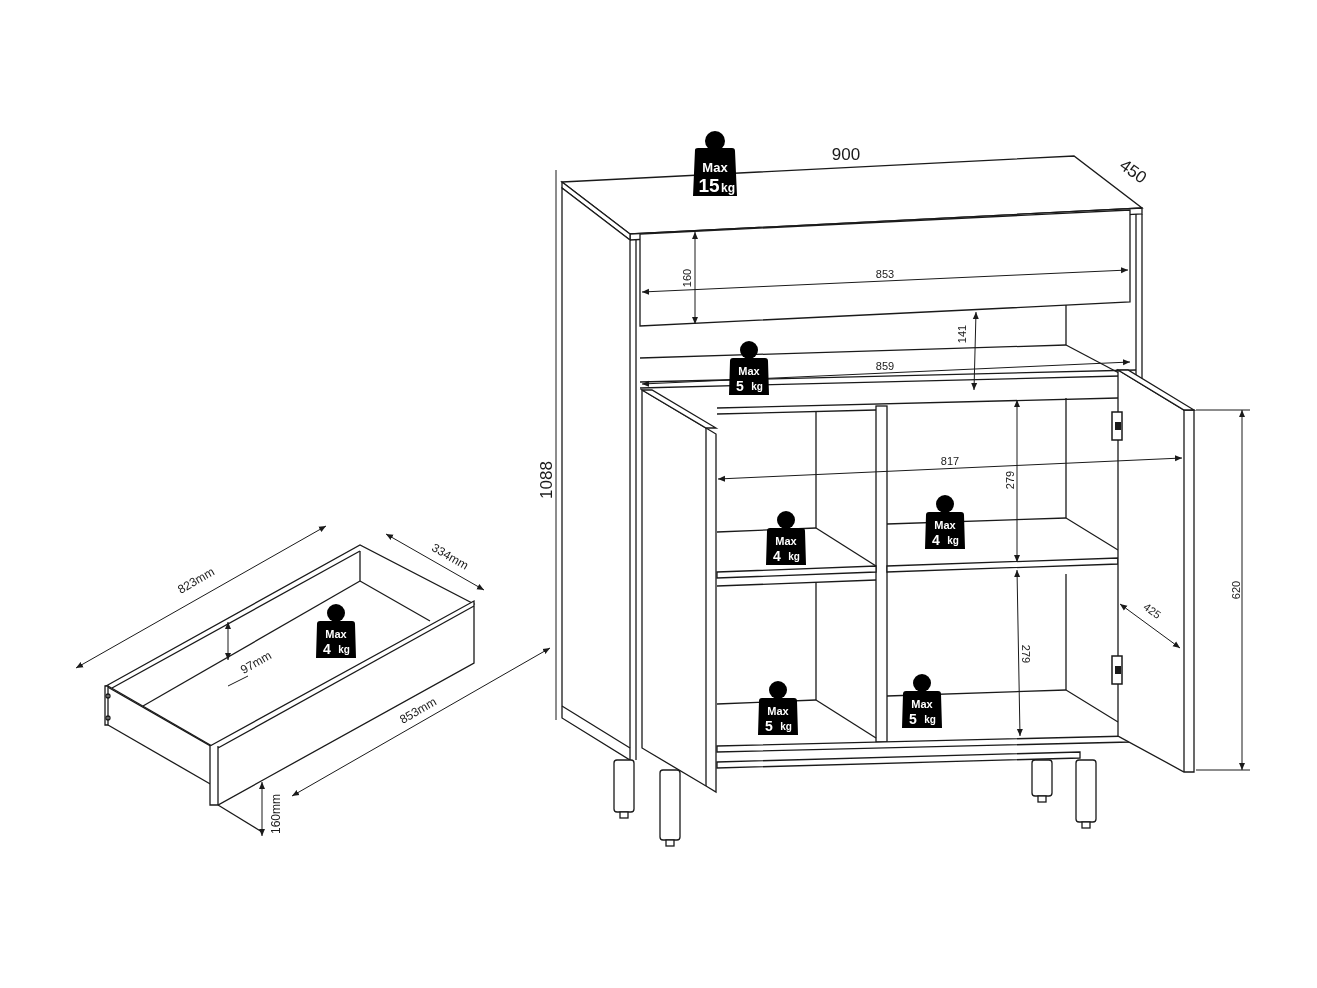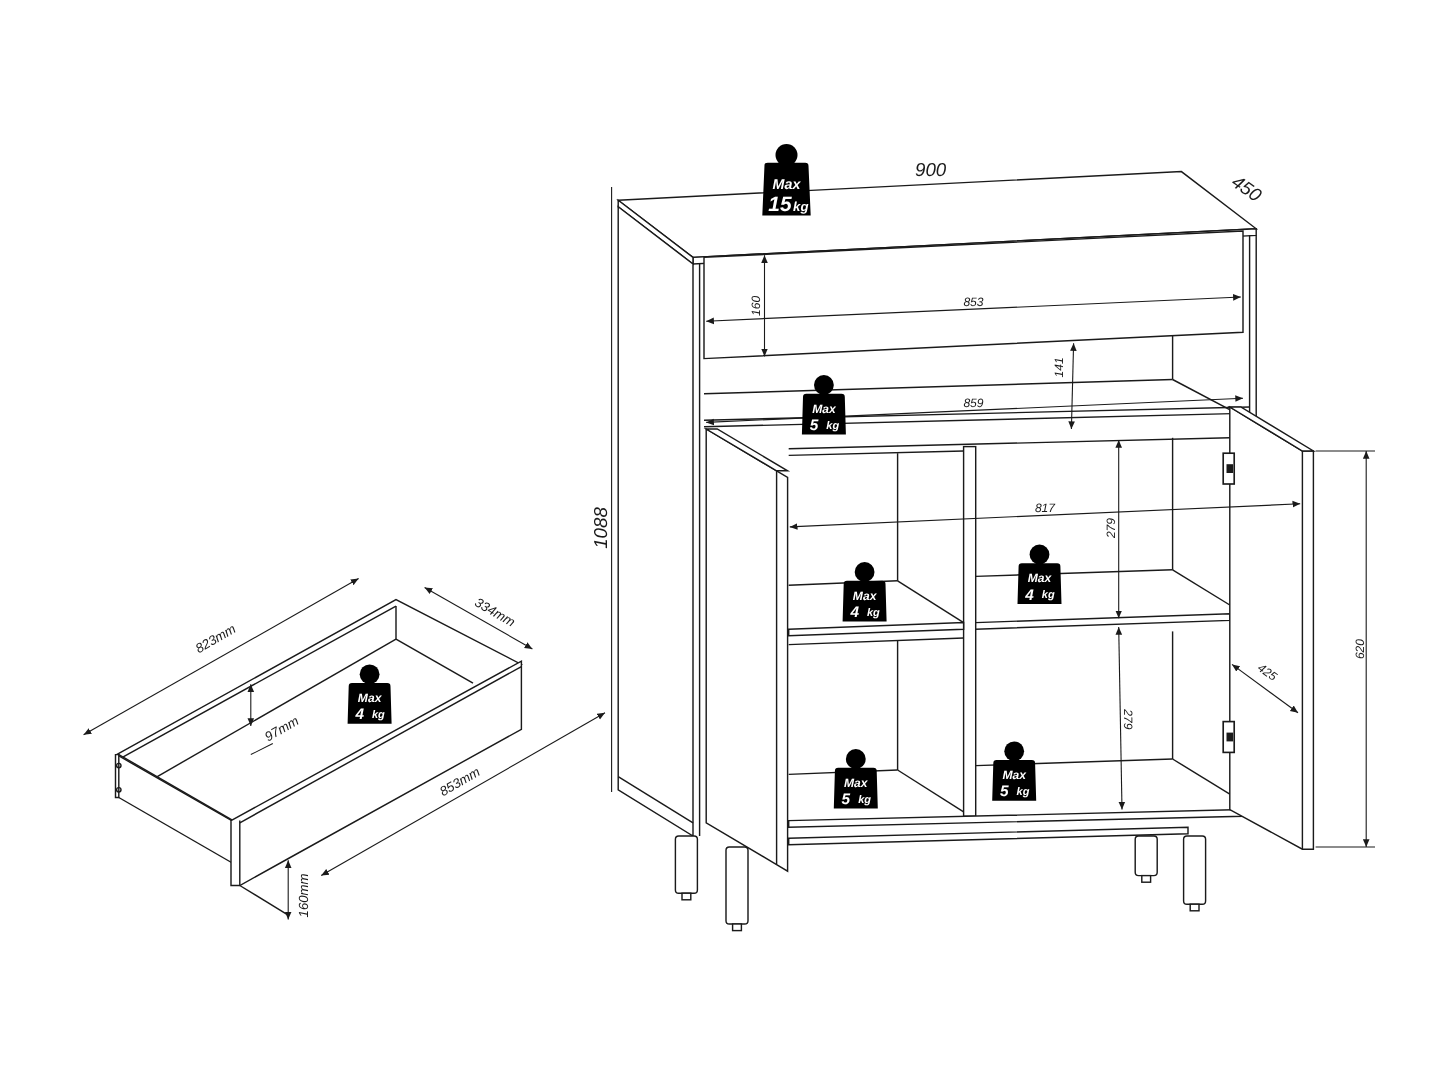--- a/index.html
+++ b/index.html
@@ -1,17 +1,17 @@
 <!DOCTYPE html>
 <html><head>
 <meta charset="utf-8">
 <style>
   html,body{margin:0;padding:0;background:#ffffff;}
   body{width:1317px;height:988px;overflow:hidden;font-family:"Liberation Sans",sans-serif;}
-  #stage{position:absolute;left:0;top:0;width:1317px;height:988px;font-style:italic;}
+  #stage{position:absolute;left:0;top:0;width:1317px;height:988px;}
   svg{position:absolute;left:0;top:0;}
   .ln{stroke:#1a1a1a;stroke-width:1.3;fill:none;}
   .lnw{stroke:#1a1a1a;stroke-width:1.3;fill:#ffffff;}
   .dim{stroke:#1a1a1a;stroke-width:1;fill:none;}
   .txt{font-family:"Liberation Sans",sans-serif;fill:#1a1a1a;}
   .wt-body{fill:#000000;}
   .wt-txt{font-family:"Liberation Sans",sans-serif;fill:#ffffff;font-weight:bold;}
 </style>
 </head>
 <body>

